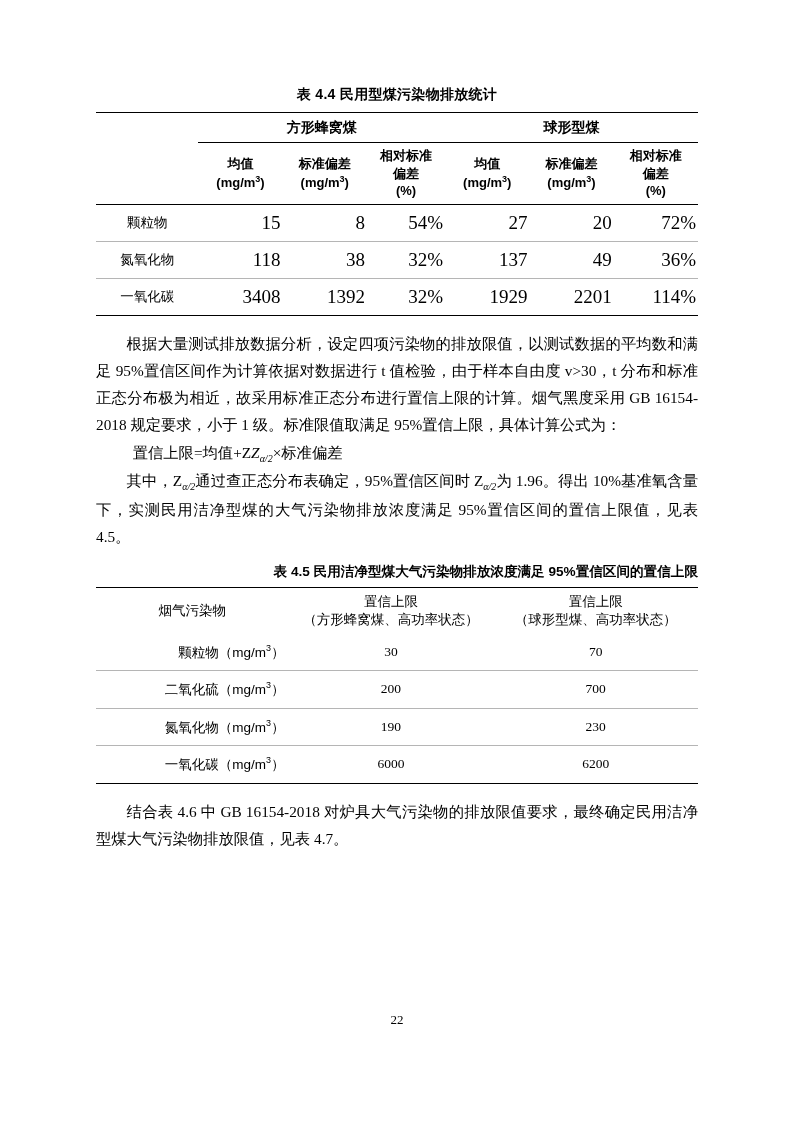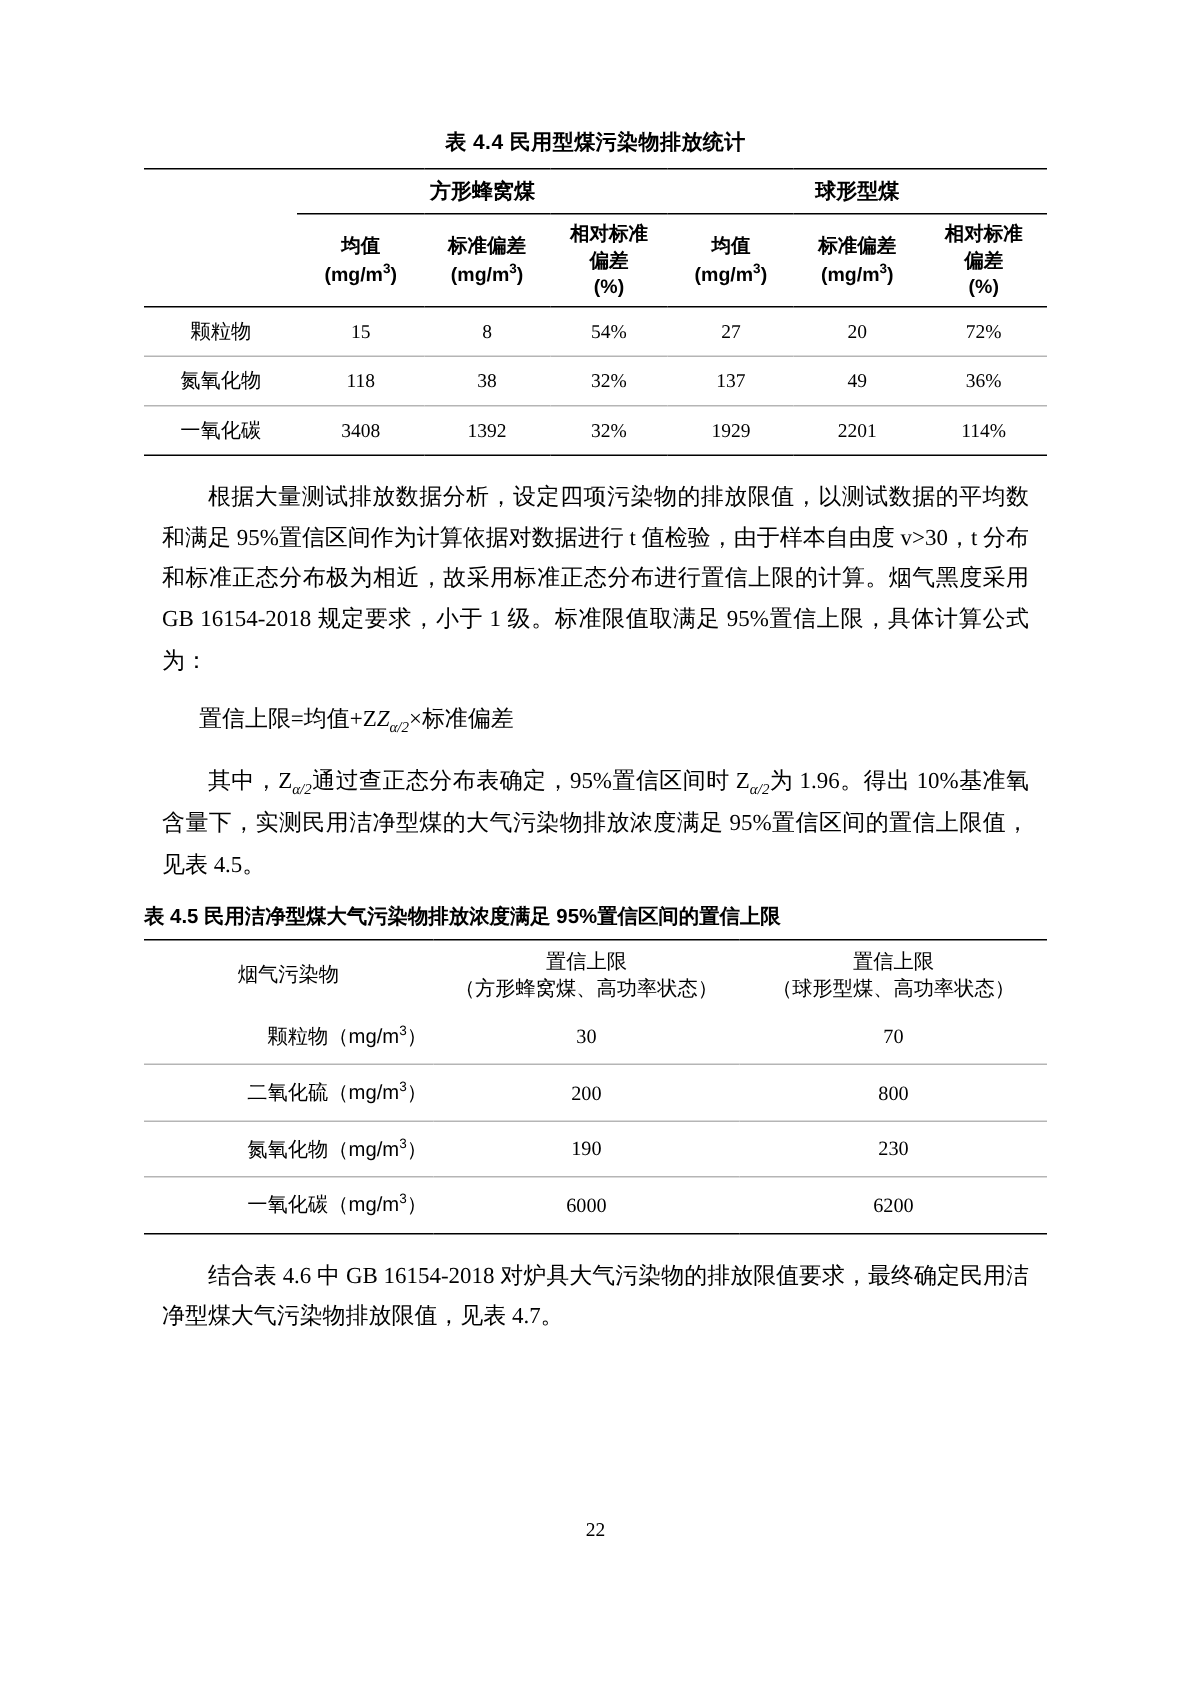--- a/index.html
+++ b/index.html
@@ -55,53 +55,54 @@
   .t44 .row-head-1 th.blank { border-bottom: none; }
   .t44 .row-head-2 th {
     font-family: "Liberation Sans", "DejaVu Sans", sans-serif;
     font-weight: bold;
     font-size: 13px;
     line-height: 1.35;
     padding: 4px 2px;
   }
   .t44 .head-bottom td { border-bottom: 0.9px solid #000; height: 0; padding: 0; }
   .t44 tbody td {
-    font-size: 13px;
+    font-size: 19px;
     padding: 7px 2px;
+    text-align: right;
   }
   .t44 tbody tr td.rowlabel {
     text-align: center;
     font-family: "Liberation Sans", "DejaVu Sans", sans-serif;
     font-size: 13.5px;
   }
   .t44 tbody tr.sep td { border-bottom: 0.6px solid #b5b5b5; }
   .t44 .bottom-rule td { border-top: 1.6px solid #000; height: 0; padding: 0; }
   .sup { font-size: 9px; vertical-align: super; }
 
   
   p.body {
     font-size: 15.3px;
     line-height: 1.78;
-    margin: 12px;
+    margin: 0;
     text-align: justify;
     text-justify: inter-ideograph;
     text-indent: 2em;
   }
   p.formula {
     font-size: 15.3px;
     line-height: 1.78;
     margin: 0;
     text-indent: 2.4em;
   }
   .ital { font-style: italic; }
   .sub { font-size: 10px; vertical-align: sub; font-style: italic; }
 
   
   .cap45 {
-    text-align: left;
+    text-align: right;
     font-size: 13.6px;
     font-family: "Liberation Sans", "DejaVu Sans", sans-serif;
     font-weight: bold;
     margin: 12px 0 6px 0;
   }
   .t45 { margin-bottom: 14px; }
   .t45 .top-rule td { border-top: 1.6px solid #000; height:0; padding:0;}
   .t45 tbody td {
     font-size: 13.5px;
     padding: 9px 4px;
@@ -248,21 +249,21 @@
       </tr>
 
       <tr class="sep">
         <td class="namecell">颗粒物（mg/m<span class="sup">3</span>）</td>
         <td>30</td>
         <td>70</td>
       </tr>
       <tr class="sep">
         <td class="namecell">二氧化硫（mg/m<span class="sup">3</span>）</td>
         <td>200</td>
-        <td>800</td>
+        <td>700</td>
       </tr>
       <tr class="sep">
         <td class="namecell">氮氧化物（mg/m<span class="sup">3</span>）</td>
         <td>190</td>
         <td>230</td>
       </tr>
       <tr>
         <td class="namecell">一氧化碳（mg/m<span class="sup">3</span>）</td>
         <td>6000</td>
         <td>6200</td>

